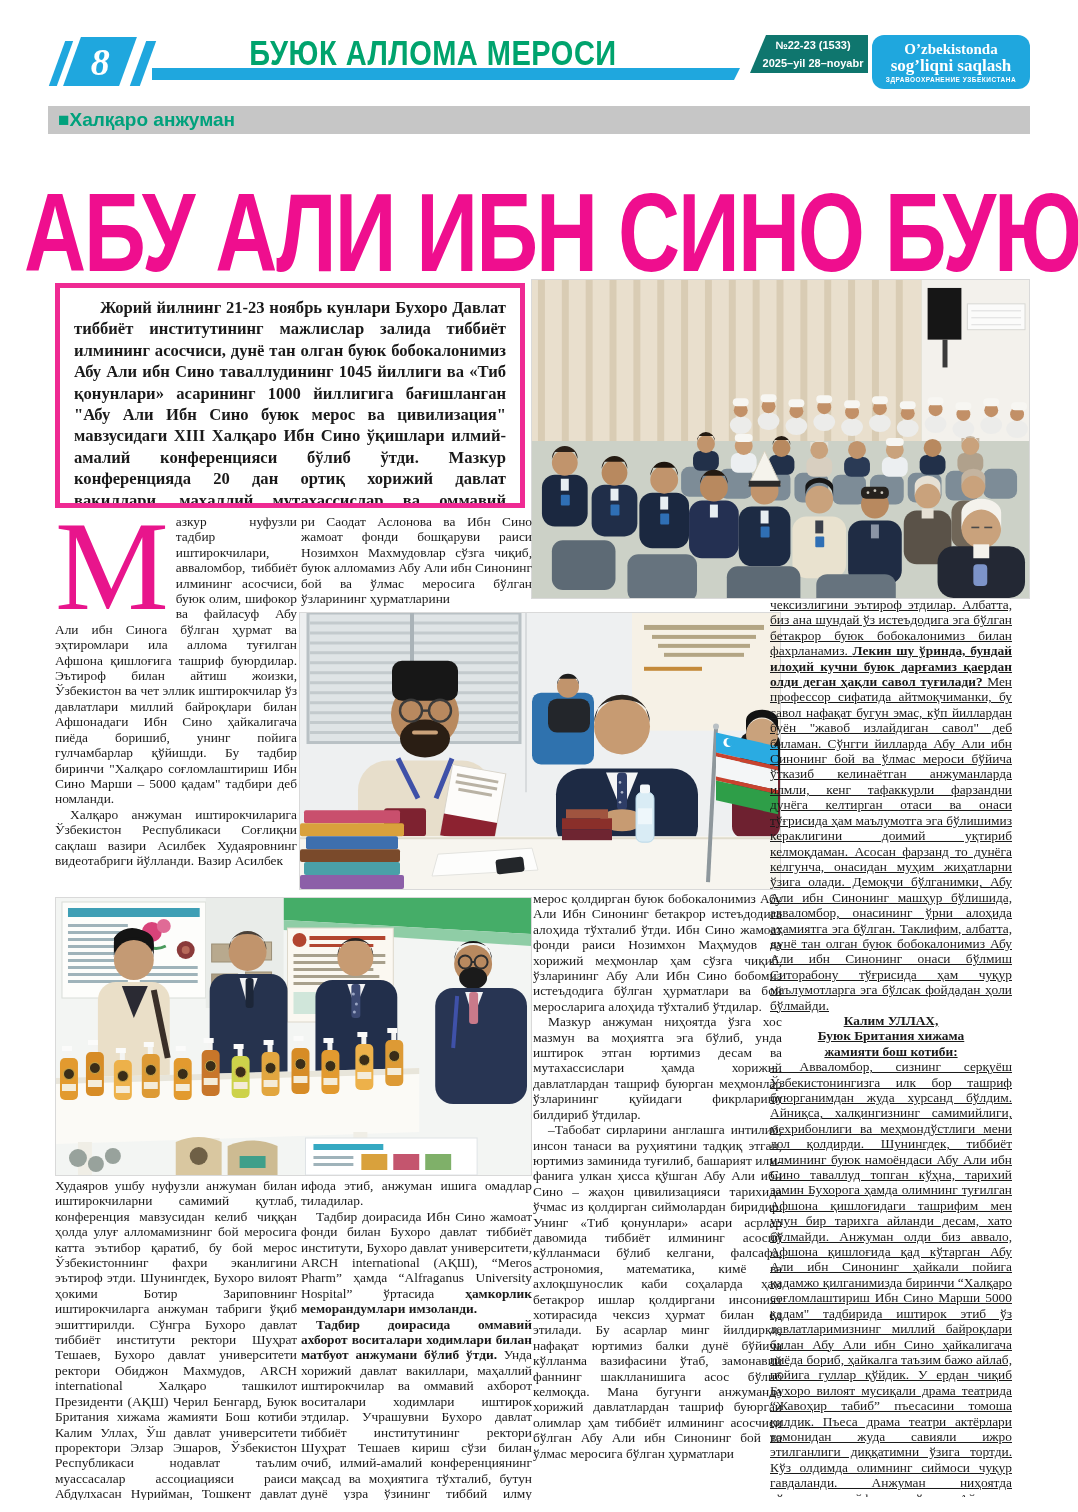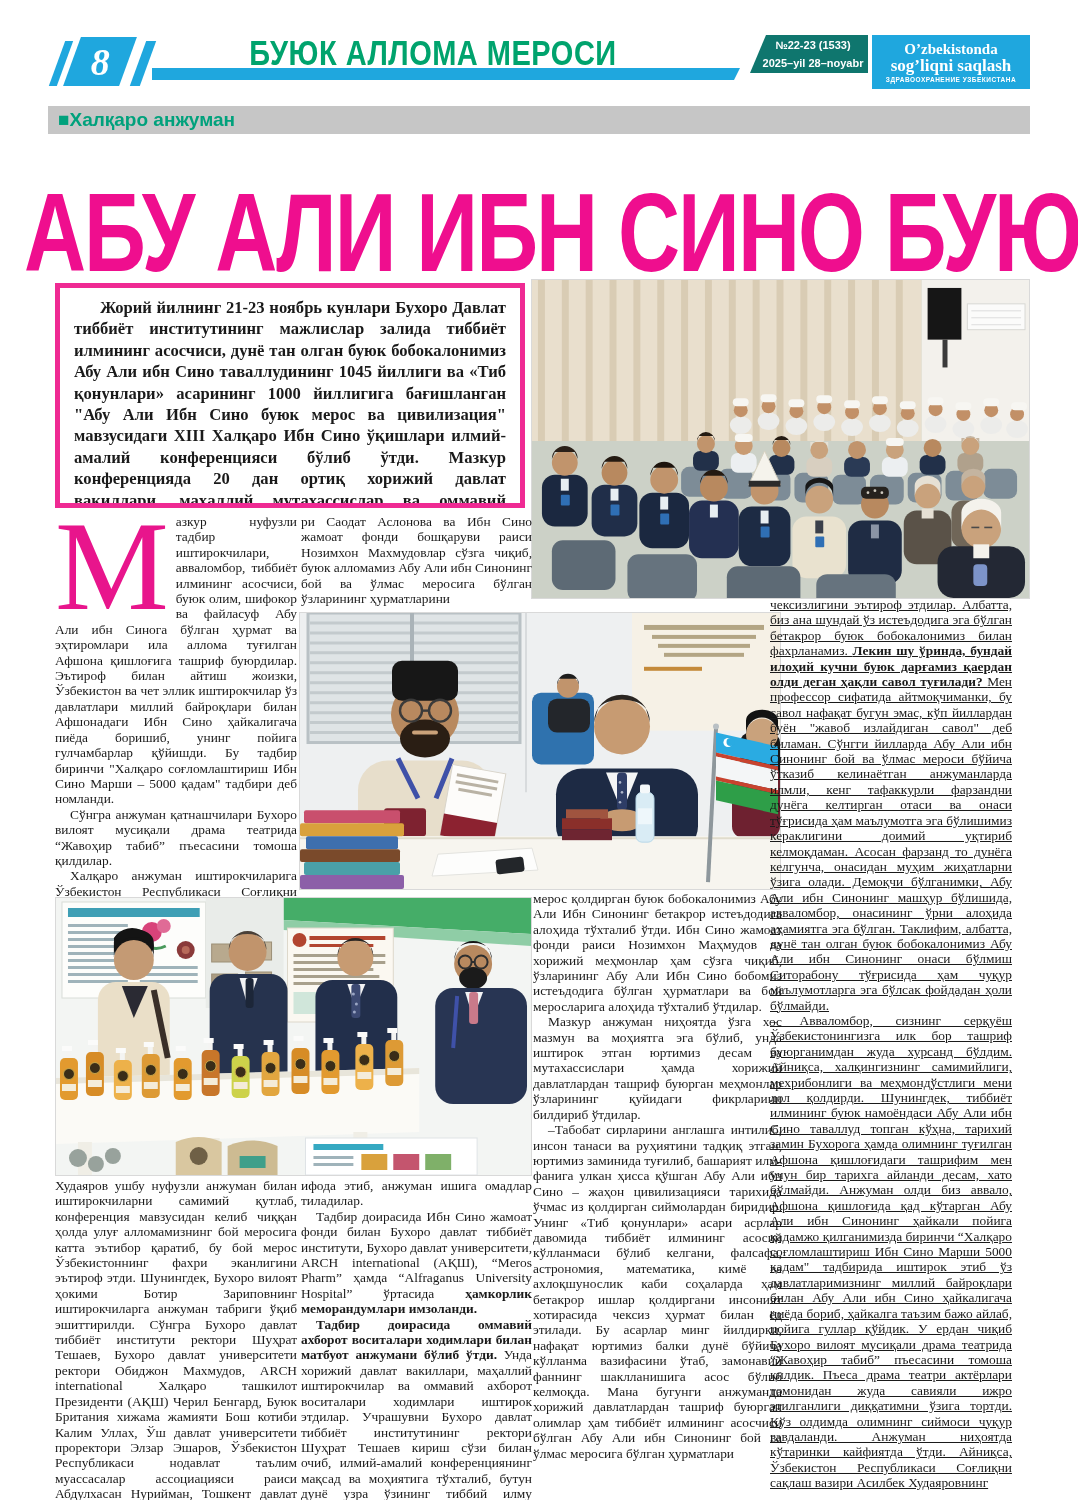--- a/index.html
+++ b/index.html
@@ -14,21 +14,21 @@
          clip-path:polygon(0 0,100% 0,calc(100% - 6px) 100%,0 100%);}
   .masthead{position:absolute;left:150px;top:34px;width:566px;text-align:center;
             font-family:"Liberation Sans",sans-serif;font-weight:700;font-size:29px;letter-spacing:.5px;
             color:#00a36d;transform:scaleY(1.18);transform-origin:center top;white-space:nowrap;}
   .issuebox{position:absolute;left:750px;top:35px;width:118px;height:38px;background:#0f766e;
             clip-path:polygon(16px 0,100% 0,100% 100%,0 100%);
             display:flex;flex-direction:column;justify-content:center;align-items:center;
             font-family:"Liberation Sans",sans-serif;font-weight:700;color:#fff;font-size:11px;line-height:18px;
             padding-left:8px;box-sizing:border-box;text-align:center;}
   .brandbox{position:absolute;left:872px;top:35px;width:158px;height:54px;background:#1fa7de;color:#fff;
-            display:flex;flex-direction:column;justify-content:center;align-items:center;text-align:center;}
+            display:flex;flex-direction:column;justify-content:center;align-items:center;text-align:center;border-radius:12px;}
   .brand1{font:700 15px/16px "Liberation Serif",serif;}
   .brand2{font:700 17px/18px "Liberation Serif",serif;}
   .brand3{font:700 6.5px/9px "Liberation Sans",sans-serif;letter-spacing:.5px;}
   .rubric{position:absolute;left:48px;top:106px;width:982px;height:28px;background:#c6c6c6;
           font-family:"Liberation Sans",sans-serif;font-weight:700;font-size:19px;line-height:28px;
           color:#00a17c;padding-left:10px;box-sizing:border-box;}
   
   .headline{position:absolute;left:24px;top:168px;width:1030px;text-align:center;
             font-family:"Liberation Sans",sans-serif;font-weight:700;font-size:86px;letter-spacing:-2px;
             color:#ef0e8e;transform:scaleY(1.30);transform-origin:center top;white-space:nowrap;}
@@ -246,21 +246,20 @@
 
     <rect x="196" y="288" width="74" height="44" rx="11" fill="#5d6a75"></rect>
     <rect x="286" y="296" width="80" height="44" rx="11" fill="#66737e"></rect>
     <rect x="20" y="262" width="64" height="50" rx="11" fill="#5d6a75"></rect>
     <rect x="96" y="276" width="70" height="48" rx="11" fill="#66737e"></rect>
   </svg>
   </div>
 
   <div class="col abs" style="left:55px;top:514px;width:242px;height:392px;">
     <p><span class="dropcap">М</span><span>азкур нуфузли тадбир иштирокчилари, авваломбор, тиббиёт илмининг асосчиси, буюк олим, шифокор ва файласуф Абу Али ибн Синога бўлган ҳурмат ва эҳтиромлари ила аллома туғилган Афшона қишлоғига ташриф буюрдилар. Эътироф билан айтиш жоизки, Ўзбекистон ва чет эллик иштирокчилар ўз давлатлари миллий байроқлари билан Афшонадаги Ибн Сино ҳайкалигача пиёда боришиб, унинг пойига гулчамбарлар қўйишди. Бу тадбир биринчи "Халқаро соғломлаштириш Ибн Сино Марши – 5000 қадам" тадбири деб номланди.</span></p>
-    <p class="ind">Сўнгра анжуман қатнашчилари Бухоро вилоят мусиқали драма театрида “Жавоҳир табиб” пъесасини томоша қилдилар.</p>
     <p class="ind">Халқаро анжуман иштирокчиларига Ўзбекистон Республикаси Соғлиқни сақлаш вазири Асилбек Худаяровнинг видеотабриги йўлланди. Вазир Асилбек</p>
   </div>
 
   <div class="col abs" style="left:301px;top:514px;width:231px;height:96px;">
     <p>ри Саодат Аслонова ва Ибн Сино жамоат фонди бошқаруви раиси Нозимхон Махмудовлар сўзга чиқиб, буюк алломамиз Абу Али ибн Синонинг бой ва ўлмас меросига бўлган ўзларининг ҳурматларини</p>
   </div>
 
   <div class="photo abs" style="left:299px;top:612px;width:482px;height:278px;">
   <svg viewBox="0 0 480 277" preserveAspectRatio="none">
     <rect width="480" height="277" fill="#eef0f1"></rect>
@@ -362,20 +361,23 @@
     <polygon points="416,144 478,158 478,178 416,164" fill="#f4f6f7"></polygon>
     <polygon points="416,164 478,178 478,182 416,168" fill="#c8432e"></polygon>
     <polygon points="416,168 478,182 478,202 416,188" fill="#2e9e48"></polygon>
     <circle cx="428" cy="130" r="4.6" fill="#ffffff"></circle>
         <circle cx="430.5" cy="129.4" r="4" fill="#2aabe2"></circle>
   </svg>
   </div>
 
   <div class="col abs" style="left:770px;top:597px;width:242px;height:900px;text-decoration:underline;">
     <p><span>чексизлигини эътироф этдилар. Албатта, биз ана шундай ўз истеъдодига эга бўлган бетакрор буюк бобокалонимиз билан фахрланамиз. </span><b>Лекин шу ўринда, бундай илоҳий кучни буюк дарғамиз қаердан олди деган ҳақли савол туғилади? </b><span>Мен профессор сифатида айтмоқчиманки, бу савол нафақат бугун эмас, кўп йиллардан буён "жавоб излайдиган савол" деб биламан. Сўнгги йилларда Абу Али ибн Синонинг бой ва ўлмас мероси бўйича ўтказиб келинаётган анжуманларда илмли, кенг тафаккурли фарзандни дунёга келтирган отаси ва онаси тўғрисида ҳам маълумотга эга бўлишимиз кераклигини доимий уқтириб келмоқдаман. Асосан фарзанд то дунёга келгунча, онасидан муҳим жиҳатларни ўзига олади. Демоқчи бўлганимки, Абу Али ибн Синонинг машҳур бўлишида, авваломбор, онасининг ўрни алоҳида аҳамиятга эга бўлган. Таклифим, албатта, дунё тан олган буюк бобокалонимиз Абу Али ибн Синонинг онаси бўлмиш Ситорабону тўғрисида ҳам чуқур маълумотларга эга бўлсак фойдадан ҳоли бўлмайди.</span></p>
+    <p class="byline">Калим УЛЛАХ,
+Буюк Британия хижама
+жамияти бош котиби:</p>
     <p>– Авваломбор, сизнинг серқуёш Ўзбекистонингизга илк бор ташриф буюрганимдан жуда хурсанд бўлдим. Айниқса, халқингизнинг самимийлиги, мехрибонлиги ва меҳмондўстлиги мени лол қолдирди. Шунингдек, тиббиёт илмининг буюк намоёндаси Абу Али ибн Сино таваллуд топган кўҳна, тарихий замин Бухорога ҳамда олимнинг туғилган Афшона қишлоғидаги ташрифим мен учун бир тарихга айланди десам, хато бўлмайди. Анжуман олди биз аввало, Афшона қишлоғида қад кўтарган Абу Али ибн Синонинг ҳайкали пойига қадамжо қилганимизда биринчи “Халқаро соғломлаштириш Ибн Сино Марши 5000 қадам" тадбирида иштирок этиб ўз давлатларимизнинг миллий байроқлари билан Абу Али ибн Сино ҳайкалигача пиёда бориб, ҳайкалга таъзим бажо айлаб, пойига гуллар қўйдик. У ердан чиқиб Бухоро вилоят мусиқали драма театрида “Жавоҳир табиб” пъесасини томоша қилдик. Пъеса драма театри актёрлари томонидан жуда савияли ижро этилганлиги диққатимни ўзига тортди. Кўз олдимда олимнинг сиймоси чуқур гавдаланди. Анжуман ниҳоятда кўтаринки кайфиятда ўтди. Айниқса, Ўзбекистон Республикаси Соғлиқни сақлаш вазири Асилбек Худаяровнинг</p>
   </div>
 
   <div class="photo abs" style="left:55px;top:897px;width:477px;height:279px;">
   <svg viewBox="0 0 476 277" preserveAspectRatio="none">
     <rect width="476" height="277" fill="#f3f5f3"></rect>
     <polygon points="228,0 476,0 476,36 228,22" fill="#45ad68"></polygon>
     <polygon points="228,22 476,36 476,48 228,32" fill="#8fcda6"></polygon>
 
     <rect x="6" y="4" width="144" height="96" fill="#fdfdfb" stroke="#d9ddd8"></rect>

